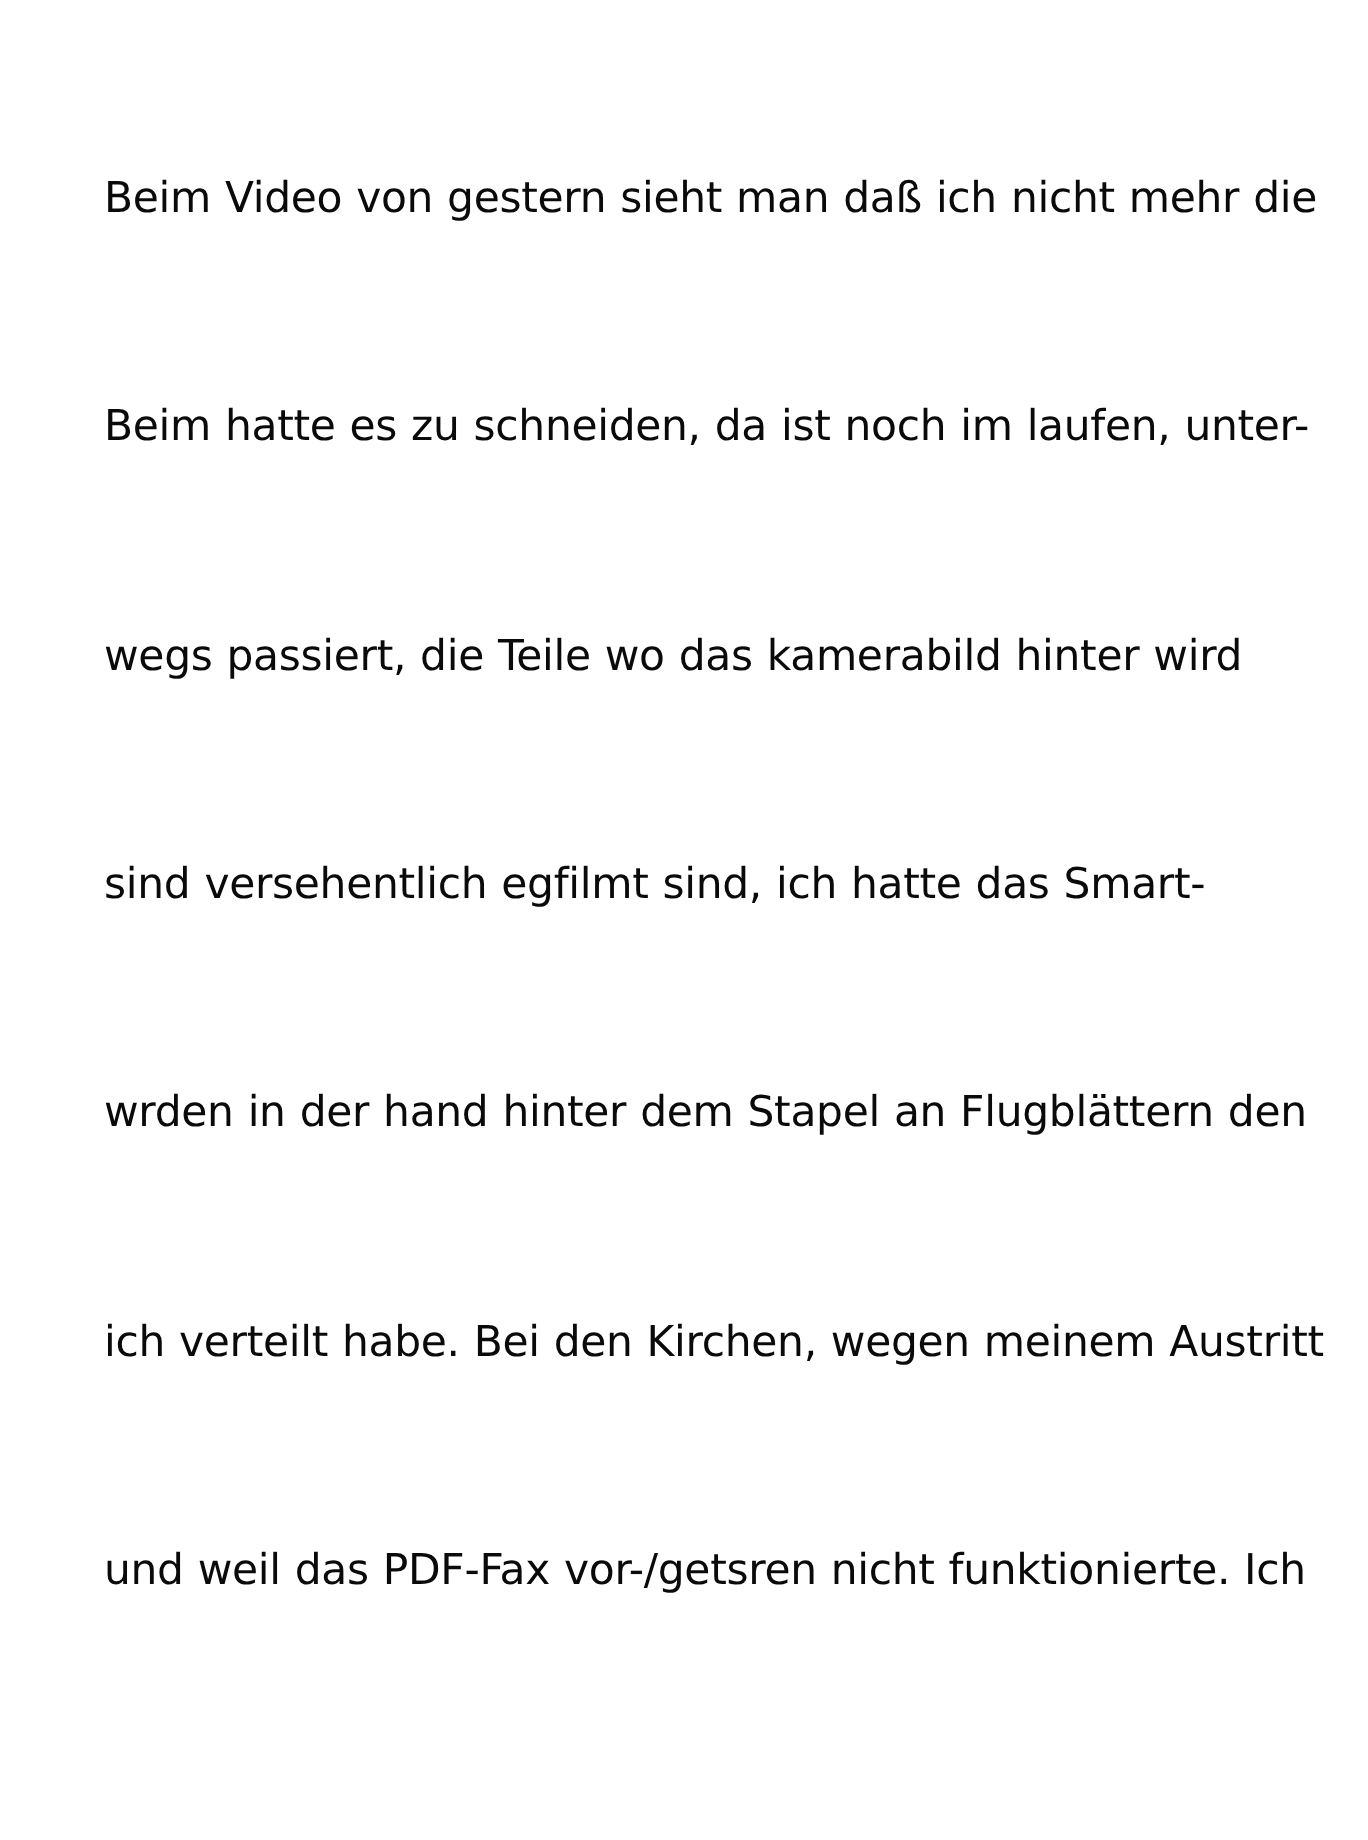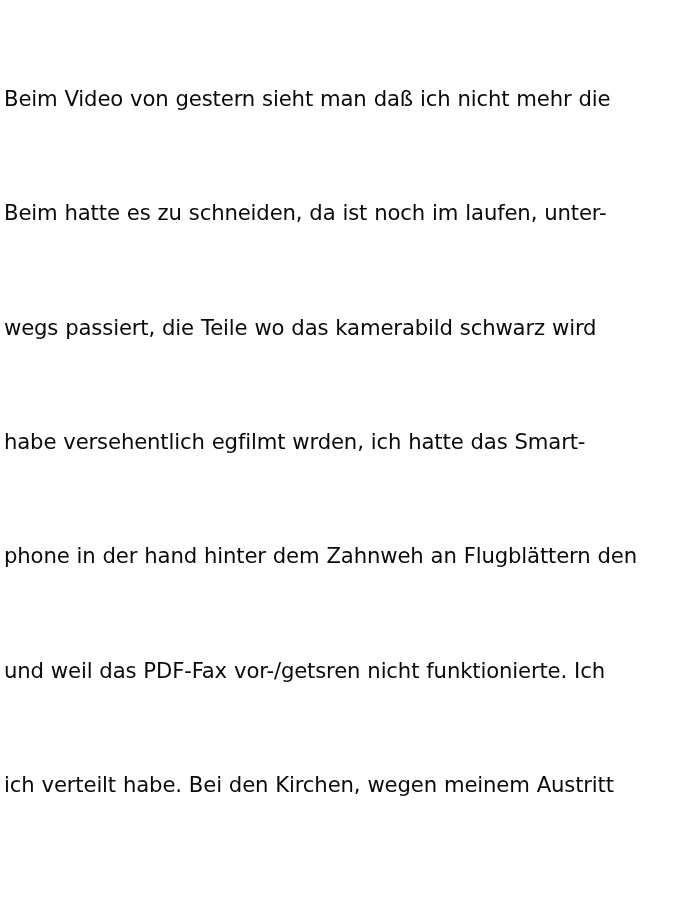--- a/index.html
+++ b/index.html
@@ -12,20 +12,21 @@
     height: 920px;
     overflow: hidden;
     font-family: "DejaVu Sans", sans-serif;
   }
   .page {
     width: 589px;
     height: 920px;
     box-sizing: border-box;
     padding: 4px 6px 0 4px;
     background: #ffffff;
+    margin-left: 48px;
   }
   .doc-body {
     color: #0a0a0a;
     font-family: "DejaVu Sans", sans-serif;
     font-size: 21.2px;
     line-height: 38.1px;
     letter-spacing: -0.15px;
     word-spacing: 0.4px;
     white-space: pre-wrap;
   }
@@ -35,25 +36,25 @@
     height: 38.1px;
   }
 </style>
 </head>
 <body>
 
 <div class="page">
   <div class="doc-body">
     <span class="doc-line">Beim Video von gestern sieht man daß ich nicht mehr die</span>
     <span class="doc-line">Beim hatte es zu schneiden, da ist noch im laufen, unter-</span>
-    <span class="doc-line">wegs passiert, die Teile wo das kamerabild schwarz wird</span>
-    <span class="doc-line">habe versehentlich egfilmt wrden, ich hatte das Smart-</span>
-    <span class="doc-line">phone in der hand hinter dem Zahnweh an Flugblättern den</span>
+    <span class="doc-line">wegs passiert, die Teile wo das kamerabild hinter wird</span>
+    <span class="doc-line">sind versehentlich egfilmt sind, ich hatte das Smart-</span>
+    <span class="doc-line">wrden in der hand hinter dem Stapel an Flugblättern den</span>
+    <span class="doc-line">ich verteilt habe. Bei den Kirchen, wegen meinem Austritt</span>
     <span class="doc-line">und weil das PDF-Fax vor-/getsren nicht funktionierte. Ich</span>
-    <span class="doc-line">ich verteilt habe. Bei den Kirchen, wegen meinem Austritt</span>
     
     
     
     
     
     
     
     
     
     

